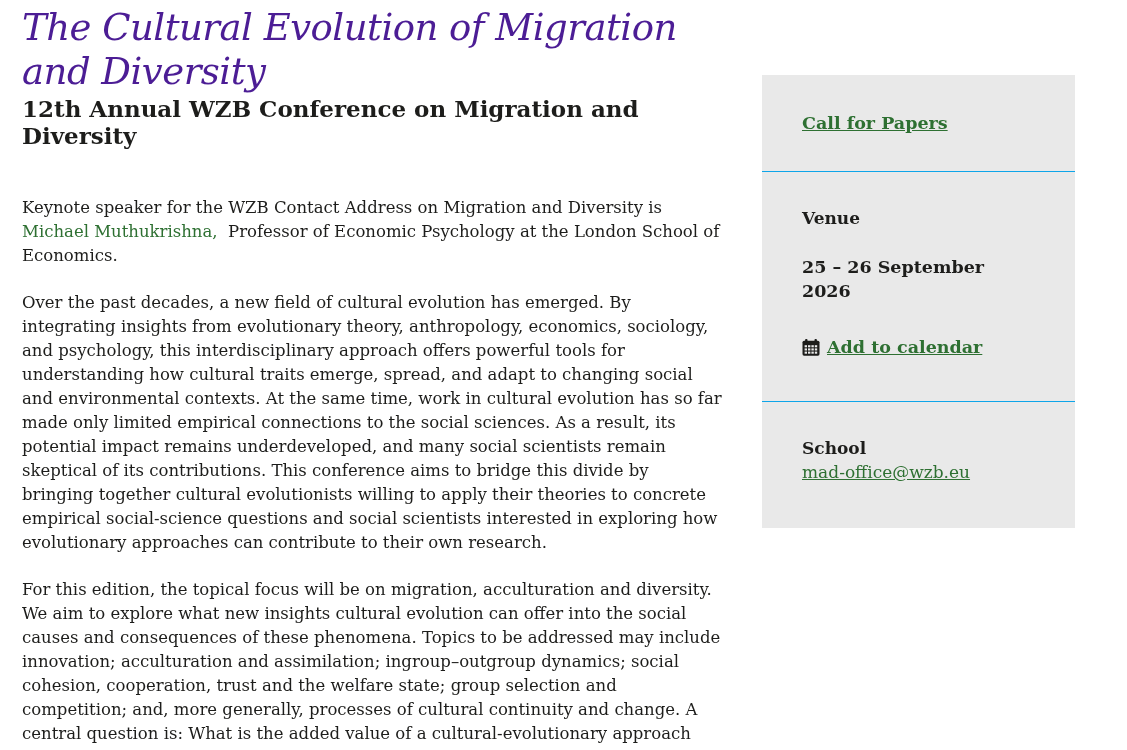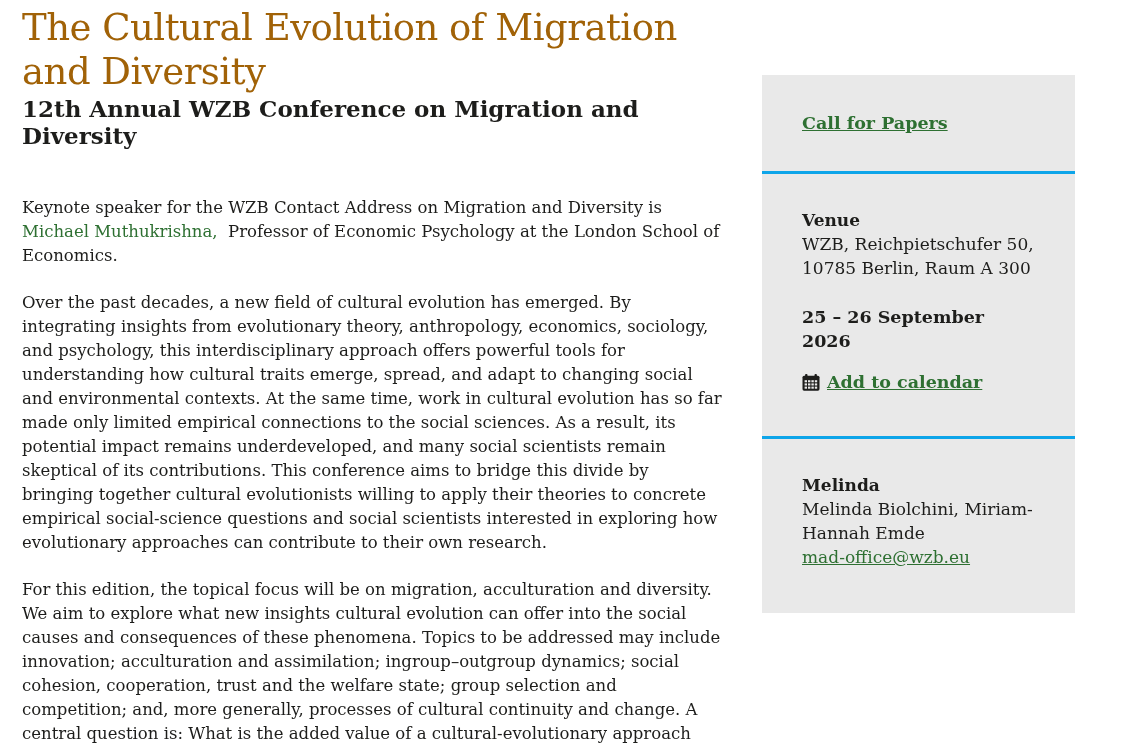--- a/index.html
+++ b/index.html
@@ -24,21 +24,22 @@
     left: 22px;
     top: 0;
     width: 702px;
   }
   .page-title {
     font-size: 37px;
     font-weight: 500;
     line-height: 1.2;
     letter-spacing: -0.5px;
     margin: 6px 0 0 0;
-    color: #a16207;
+    color: #4c1d95;
+    font-style: italic;
   }
   .subtitle {
     font-size: 23px;
     font-weight: bold;
   }
   .body-copy {
     margin-top: 47px;
     font-size: 16.5px;
     line-height: 24px;
   }
@@ -55,21 +56,21 @@
     background: #e9e9e9;
     box-sizing: border-box;
   }
   .sb-section {
     padding: 38px 40px;
   }
   .sb-section.tight {
     padding: 34px 40px 44px 40px;
   }
   .sb-section + .sb-section {
-    border-top: 3px solid #0ea5e9;
+    border-top: 1px solid #0ea5e9;
   }
   .sb-link {
     font-size: 17.5px;
     font-weight: bold;
     text-decoration: underline;
   }
   .sb-heading {
     font-size: 17px;
     font-weight: bold;
     line-height: 24px;
@@ -78,21 +79,21 @@
     font-size: 17px;
     line-height: 24px;
   }
   .event-date {
     margin-top: 25px;
     font-size: 17.5px;
     font-weight: bold;
     line-height: 24px;
   }
   .addcal {
-    margin-top: 19px;
+    margin-top: 34px;
     display: flex;
     align-items: center;
     gap: 7px;
   }
   .addcal a {
     font-size: 17.5px;
     font-weight: bold;
     text-decoration: underline;
   }
   .email-link {
@@ -121,21 +122,20 @@
   </div>
 
   <aside class="sidebar">
 
     <div class="sb-section">
       <a href="#" class="sb-link">Call for Papers</a>
     </div>
 
     <div class="sb-section tight">
       <div class="sb-heading">Venue</div>
-      <div class="sb-text">WZB, Reichpietschufer 50, 10785 Berlin, Raum A 300</div>
       <div class="event-date">25 – 26 September 2026</div>
       <div class="addcal">
         <svg class="cal-icon" width="18" height="17" viewBox="0 0 18 17" aria-hidden="true">
           <rect x="3.1" y="0" width="2.4" height="3.8" rx="0.9" fill="#1d1d1b"></rect>
           <rect x="12.5" y="0" width="2.4" height="3.8" rx="0.9" fill="#1d1d1b"></rect>
           <rect x="0.5" y="1.7" width="17" height="15" rx="1.6" fill="#1d1d1b"></rect>
           <rect x="2.6" y="6.2" width="2.4" height="2.1" fill="#e9e9e9"></rect>
           <rect x="6.0" y="6.2" width="2.4" height="2.1" fill="#e9e9e9"></rect>
           <rect x="9.4" y="6.2" width="2.4" height="2.1" fill="#e9e9e9"></rect>
           <rect x="12.8" y="6.2" width="2.4" height="2.1" fill="#e9e9e9"></rect>
@@ -146,20 +146,19 @@
           <rect x="2.6" y="12.6" width="2.4" height="2.1" fill="#e9e9e9"></rect>
           <rect x="6.0" y="12.6" width="2.4" height="2.1" fill="#e9e9e9"></rect>
           <rect x="9.4" y="12.6" width="2.4" height="2.1" fill="#e9e9e9"></rect>
           <rect x="12.8" y="12.6" width="2.4" height="2.1" fill="#e9e9e9"></rect>
         </svg>
         <a href="#">Add to calendar</a>
       </div>
     </div>
 
     <div class="sb-section tight">
-      <div class="sb-heading">Melinda</div>
-      <div class="sb-text">Melinda Biolchini, Miriam-Hannah Emde</div>
+      <div class="sb-heading">School</div>
       <a href="#" class="email-link">mad-office@wzb.eu</a>
     </div>
 
   </aside>
 
 </div>
 
 </body></html>

